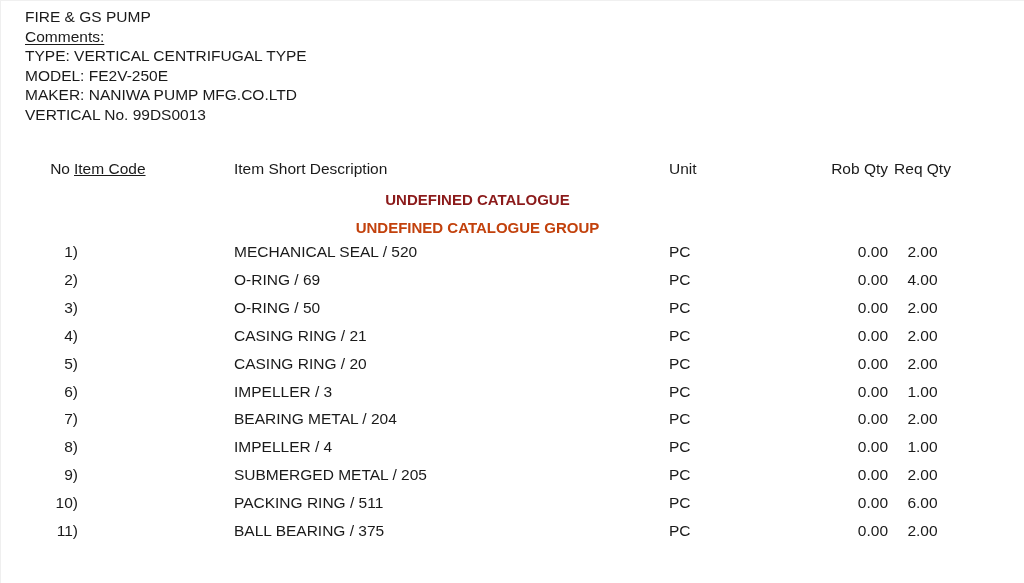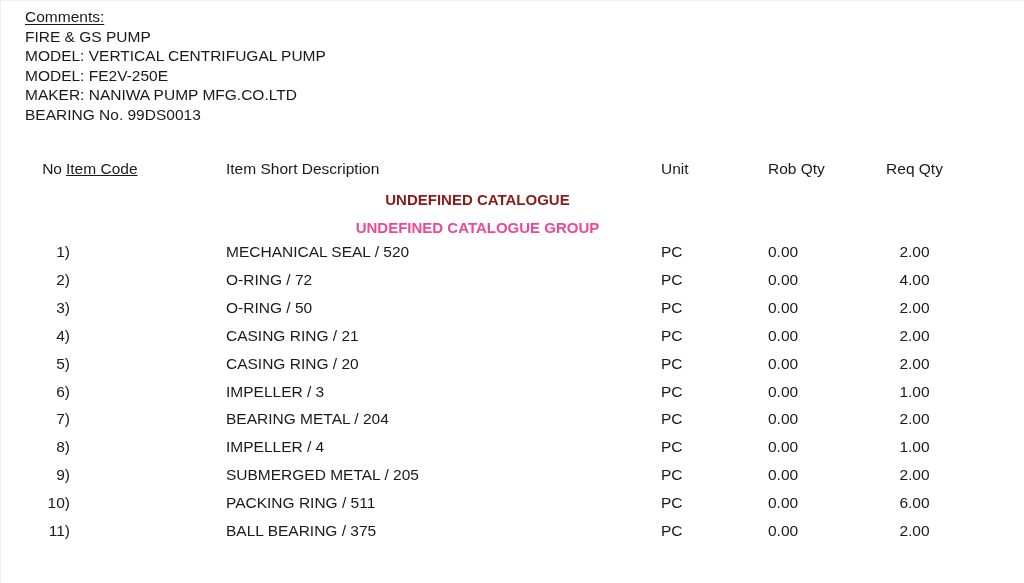--- a/index.html
+++ b/index.html
@@ -39,68 +39,68 @@
 
   
   .sheet {
     position: absolute;
     left: 0;
     top: 0;
     width: 1024px;
   }
   .row {
     position: absolute;
-    left: 7px;
+    left: 15px;
     width: 935px;
     height: 28px;
     white-space: nowrap;
   }
   .cell {
     position: absolute;
     font-size: 15.5px;
     line-height: 20px;
     white-space: nowrap;
   }
   
   .c-no       { left: 0px;   width: 62px; text-align: right; }
   .c-code     { left: 68px;  text-align: left; }
   .c-desc     { left: 218px; text-align: right; }
   .c-unit     { left: 653px; text-align: center; }
-  .c-rob      { left: 760px; width: 112px; text-align: left; }
+  .c-rob      { left: 760px; width: 112px; text-align: right; }
   .c-req      { left: 850px; width: 113px; text-align: center; }
 
   .header-row .cell { font-size: 15.5px; }
   .header-row .c-no { left: 0px; width: 54px; text-align: right; }
   .header-row .c-code { left: 58px; text-decoration: underline; }
 
   
   .band {
     position: absolute;
     left: 0;
     width: 953px;
     text-align: center;
     font-size: 15px;
     font-weight: bold;
     white-space: nowrap;
   }
   .band-catalogue { color: #8b1a1a; }
-  .band-group     { color: #ec4899; }
+  .band-group     { color: #c2410c; }
 </style>
 </head>
 <body>
 
 <div id="page">
 
   <div class="comments-block">
+    <span class="comments-line">FIRE &amp; GS PUMP</span>
     <span class="comments-line comments-title">Comments:</span>
-    <span class="comments-line">FIRE &amp; GS PUMP</span>
-    <span class="comments-line">MODEL: VERTICAL CENTRIFUGAL PUMP</span>
+    <span class="comments-line">TYPE: VERTICAL CENTRIFUGAL TYPE</span>
     <span class="comments-line">MODEL: FE2V-250E</span>
     <span class="comments-line">MAKER: NANIWA PUMP MFG.CO.LTD</span>
-    <span class="comments-line">BEARING No. 99DS0013</span>
+    <span class="comments-line">VERTICAL No. 99DS0013</span>
   </div>
 
   <div class="sheet">
 
     <div class="row header-row" style="top:158px;">
       <span class="cell c-no">No</span>
       <span class="cell c-code">Item Code</span>
       <span class="cell c-desc">Item Short Description</span>
       <span class="cell c-unit">Unit</span>
       <span class="cell c-rob">Rob Qty</span>
@@ -116,21 +116,21 @@
           <span class="cell c-no">1)</span>
           <span class="cell c-code"></span>
           <span class="cell c-desc">MECHANICAL SEAL / 520</span>
           <span class="cell c-unit">PC</span>
           <span class="cell c-rob">0.00</span>
           <span class="cell c-req">2.00</span>
         </div>
         <div class="row" style="top: 268.9px;">
           <span class="cell c-no">2)</span>
           <span class="cell c-code"></span>
-          <span class="cell c-desc">O-RING / 72</span>
+          <span class="cell c-desc">O-RING / 69</span>
           <span class="cell c-unit">PC</span>
           <span class="cell c-rob">0.00</span>
           <span class="cell c-req">4.00</span>
         </div>
         <div class="row" style="top: 296.8px;">
           <span class="cell c-no">3)</span>
           <span class="cell c-code"></span>
           <span class="cell c-desc">O-RING / 50</span>
           <span class="cell c-unit">PC</span>
           <span class="cell c-rob">0.00</span>

